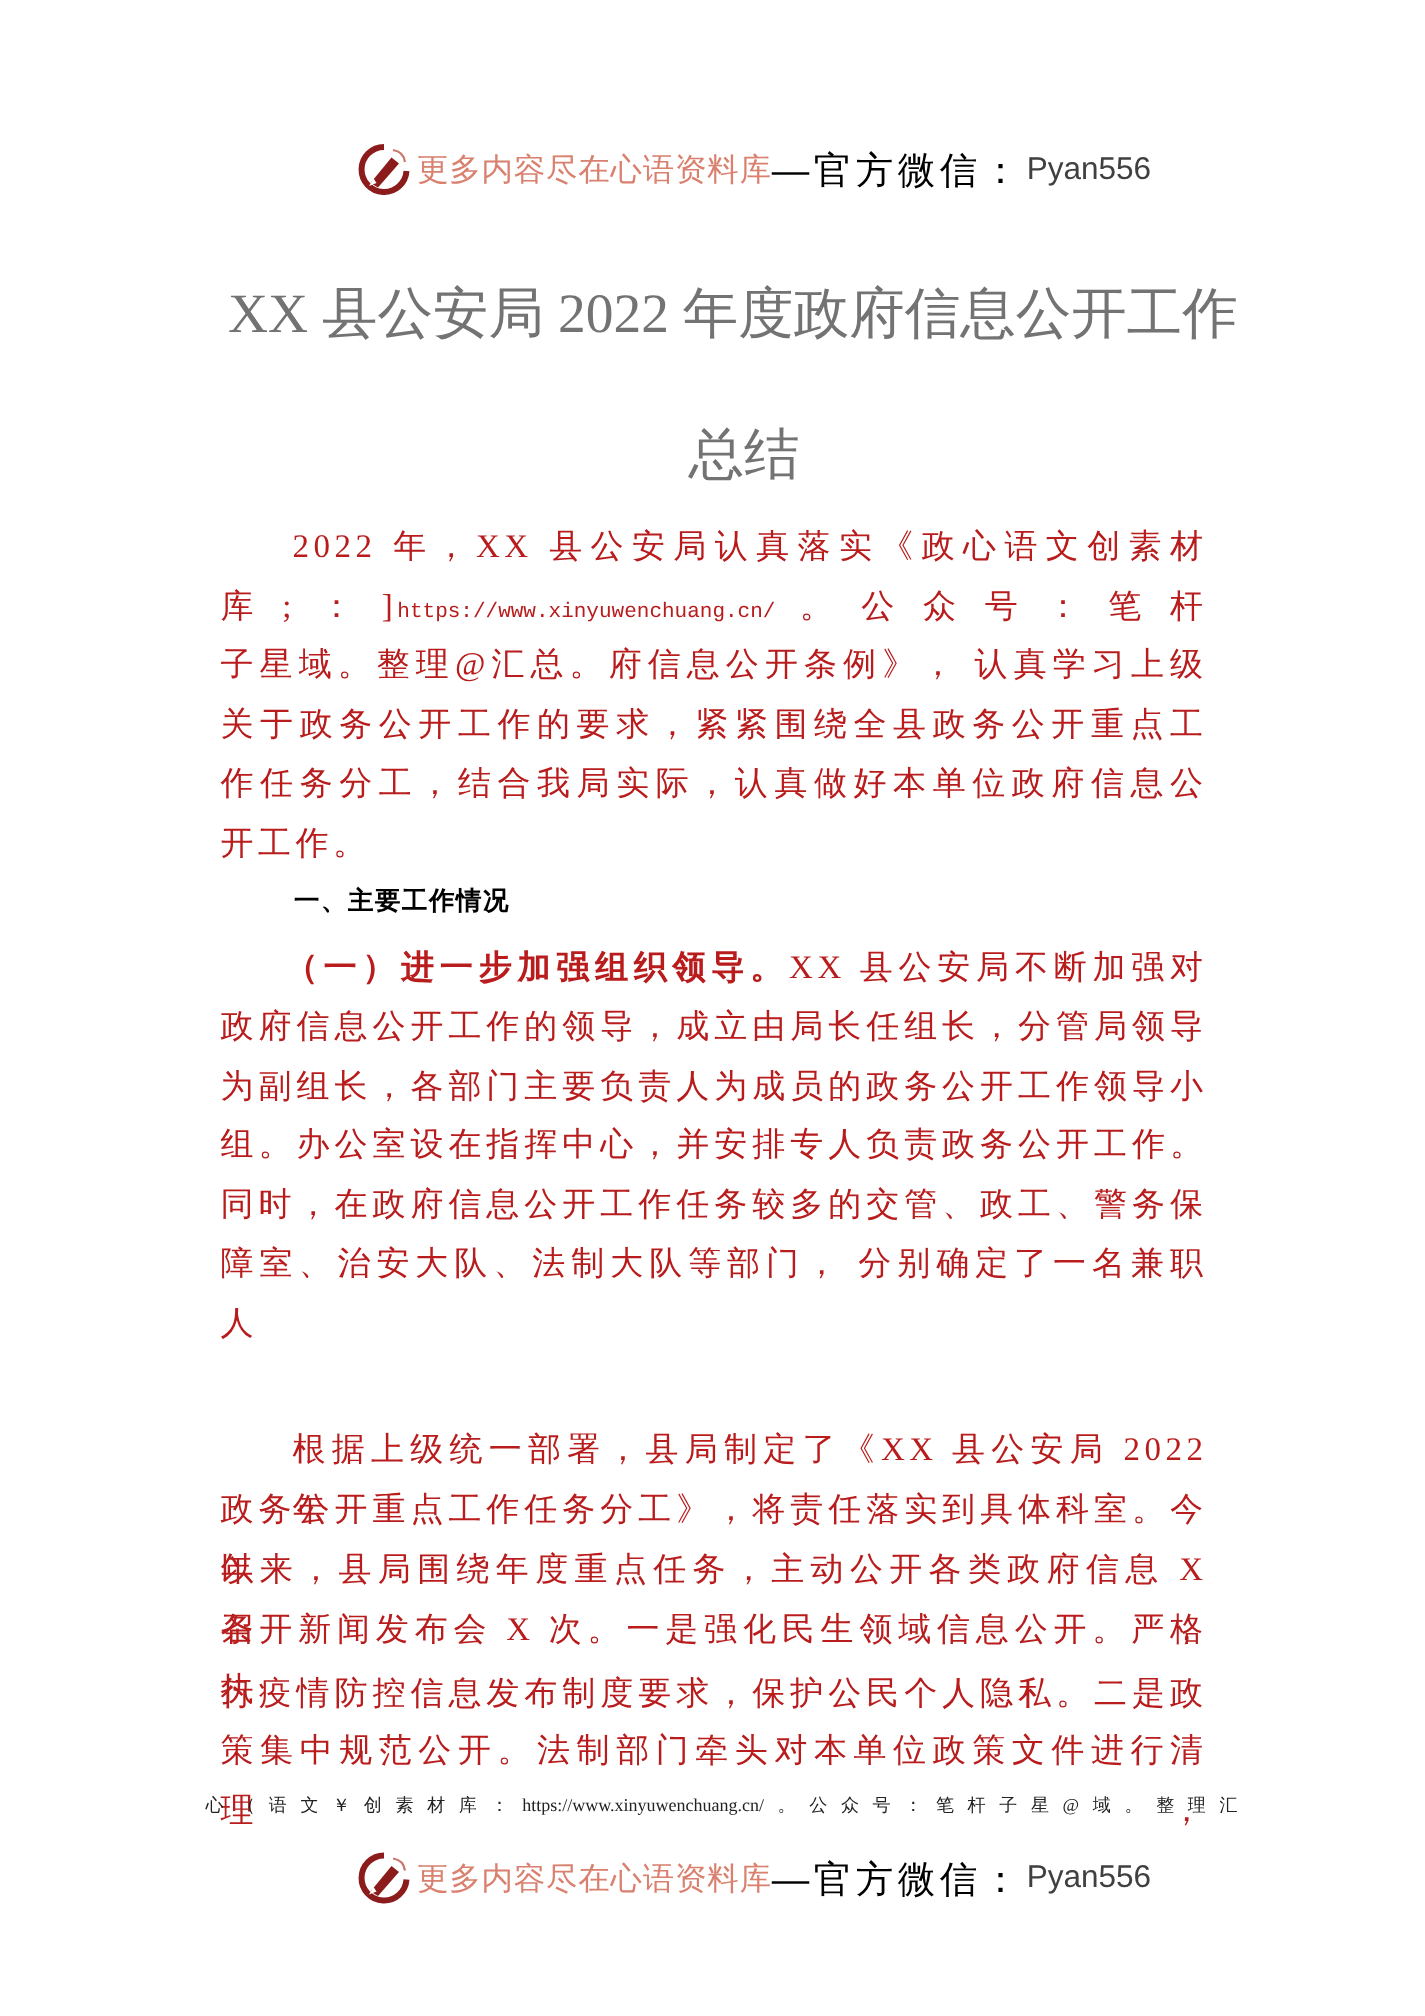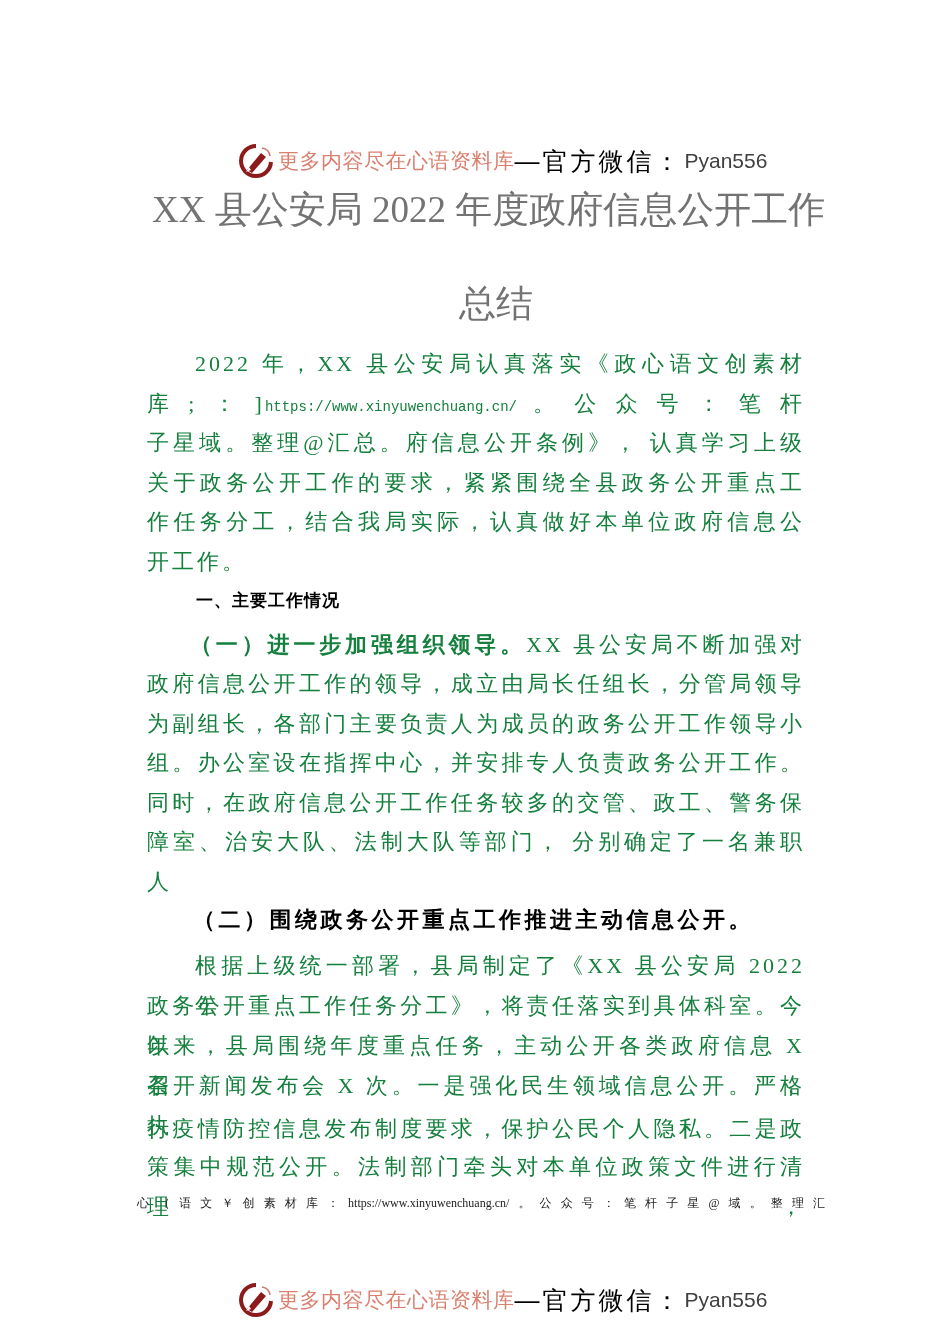--- a/index.html
+++ b/index.html
@@ -1,35 +1,35 @@
 <!DOCTYPE html>
 <html><head>
   <meta charset="utf-8">
   <style>
     html, body { margin:0; padding:0; background:#ffffff; }
     .page { position:relative; width:950px; height:1344px; background:#ffffff; overflow:hidden; color:#000; }
 
     
-    .banner { position:absolute; left:238px; height:38px; display:flex; align-items:center; white-space:nowrap;margin-top:48px; }
+    .banner { position:absolute; left:238px; height:38px; display:flex; align-items:center; white-space:nowrap; }
     .banner.top { top:94px; }
     .banner.bottom { top:1233px; }
     .banner .logo { width:36px; height:36px; margin-right:4px; display:inline-block; }
     .banner .brand { font-family:"Liberation Serif", serif; font-size:21px; color:#d9806f; letter-spacing:0.5px; }
     .banner .sep { font-family:Liberation Sans, sans-serif; font-size:25px; color:#000000; letter-spacing:3px; }
     .banner .wx { font-family:"Liberation Sans", sans-serif; font-size:21px; color:#404040; margin-left:2px; }
 
     
     .title-line { position:absolute; font-family:"Liberation Serif", serif; font-size:37px; line-height:46px; white-space:nowrap; color:#737373; }
     .title-line.l1 { top:187px; left:152px; }
     .title-line.l2 { top:249px; left:459px;margin-top:32px; }
 
     
     .ln { position:absolute; left:147px; width:658px; height:40px; line-height:40px;
           font-family:"Liberation Serif", serif; font-size:22px; letter-spacing:3px;
-          text-align:justify; text-align-last:justify; color:#15803d; }
+          text-align:justify; text-align-last:justify; color:#b91c1c; }
     .ln.indent { left:195px; width:610px; }
     .ln.last { text-align-last:left; }
     .ln .mono { font-family:Liberation Mono, monospace; letter-spacing:0; font-size:14px; }
     .ln .strong { font-weight:bold; }
 
     .h1 { position:absolute; left:196px; height:40px; line-height:40px; font-family:"Liberation Sans", sans-serif;
           font-size:17px; font-weight:bold; letter-spacing:1px; white-space:nowrap; }
     .h2 { position:absolute; left:193px; height:40px; line-height:40px; font-family:"Liberation Serif", serif;
           font-size:22px; font-weight:bold; letter-spacing:3.5px; white-space:nowrap; }
 
@@ -66,21 +66,20 @@
 
   <div class="h1" style="top:581px">一、主要工作情况</div>
 
   <div class="ln indent" style="top:625px; left:190px; width:615px;"><span class="strong">（一）进一步加强组织领导。</span><span>XX 县公安局不断加强对</span></div>
   <div class="ln" style="top:664px">政府信息公开工作的领导，成立由局长任组长，分管局领导</div>
   <div class="ln" style="top:704px">为副组长，各部门主要负责人为成员的政务公开工作领导小</div>
   <div class="ln" style="top:743px">组。办公室设在指挥中心，并安排专人负责政务公开工作。</div>
   <div class="ln" style="top:783px">同时，在政府信息公开工作任务较多的交管、政工、警务保</div>
   <div class="ln" style="top:822px">障室、治安大队、法制大队等部门， 分别确定了一名兼职人</div>
 
-  <div class="h2" style="top:900px">（二）围绕政务公开重点工作推进主动信息公开。</div>
   <div class="ln indent" style="top:946px">根据上级统一部署，县局制定了《XX 县公安局 2022 年</div>
   <div class="ln" style="top:986px">政务公开重点工作任务分工》，将责任落实到具体科室。今年</div>
   <div class="ln" style="top:1026px">以来，县局围绕年度重点任务，主动公开各类政府信息 X 条，</div>
   <div class="ln" style="top:1066px">召开新闻发布会 X 次。一是强化民生领域信息公开。严格执</div>
   <div class="ln" style="top:1109px">行疫情防控信息发布制度要求，保护公民个人隐私。二是政</div>
   <div class="ln" style="top:1147px">策集中规范公开。法制部门牵头对本单位政策文件进行清理，</div>
 
   <div class="footer-wm">心（语文￥创素材库：https://www.xinyuwenchuang.cn/。公众号：笔杆子星@域。整理汇</div>
 
   <div class="banner bottom">

